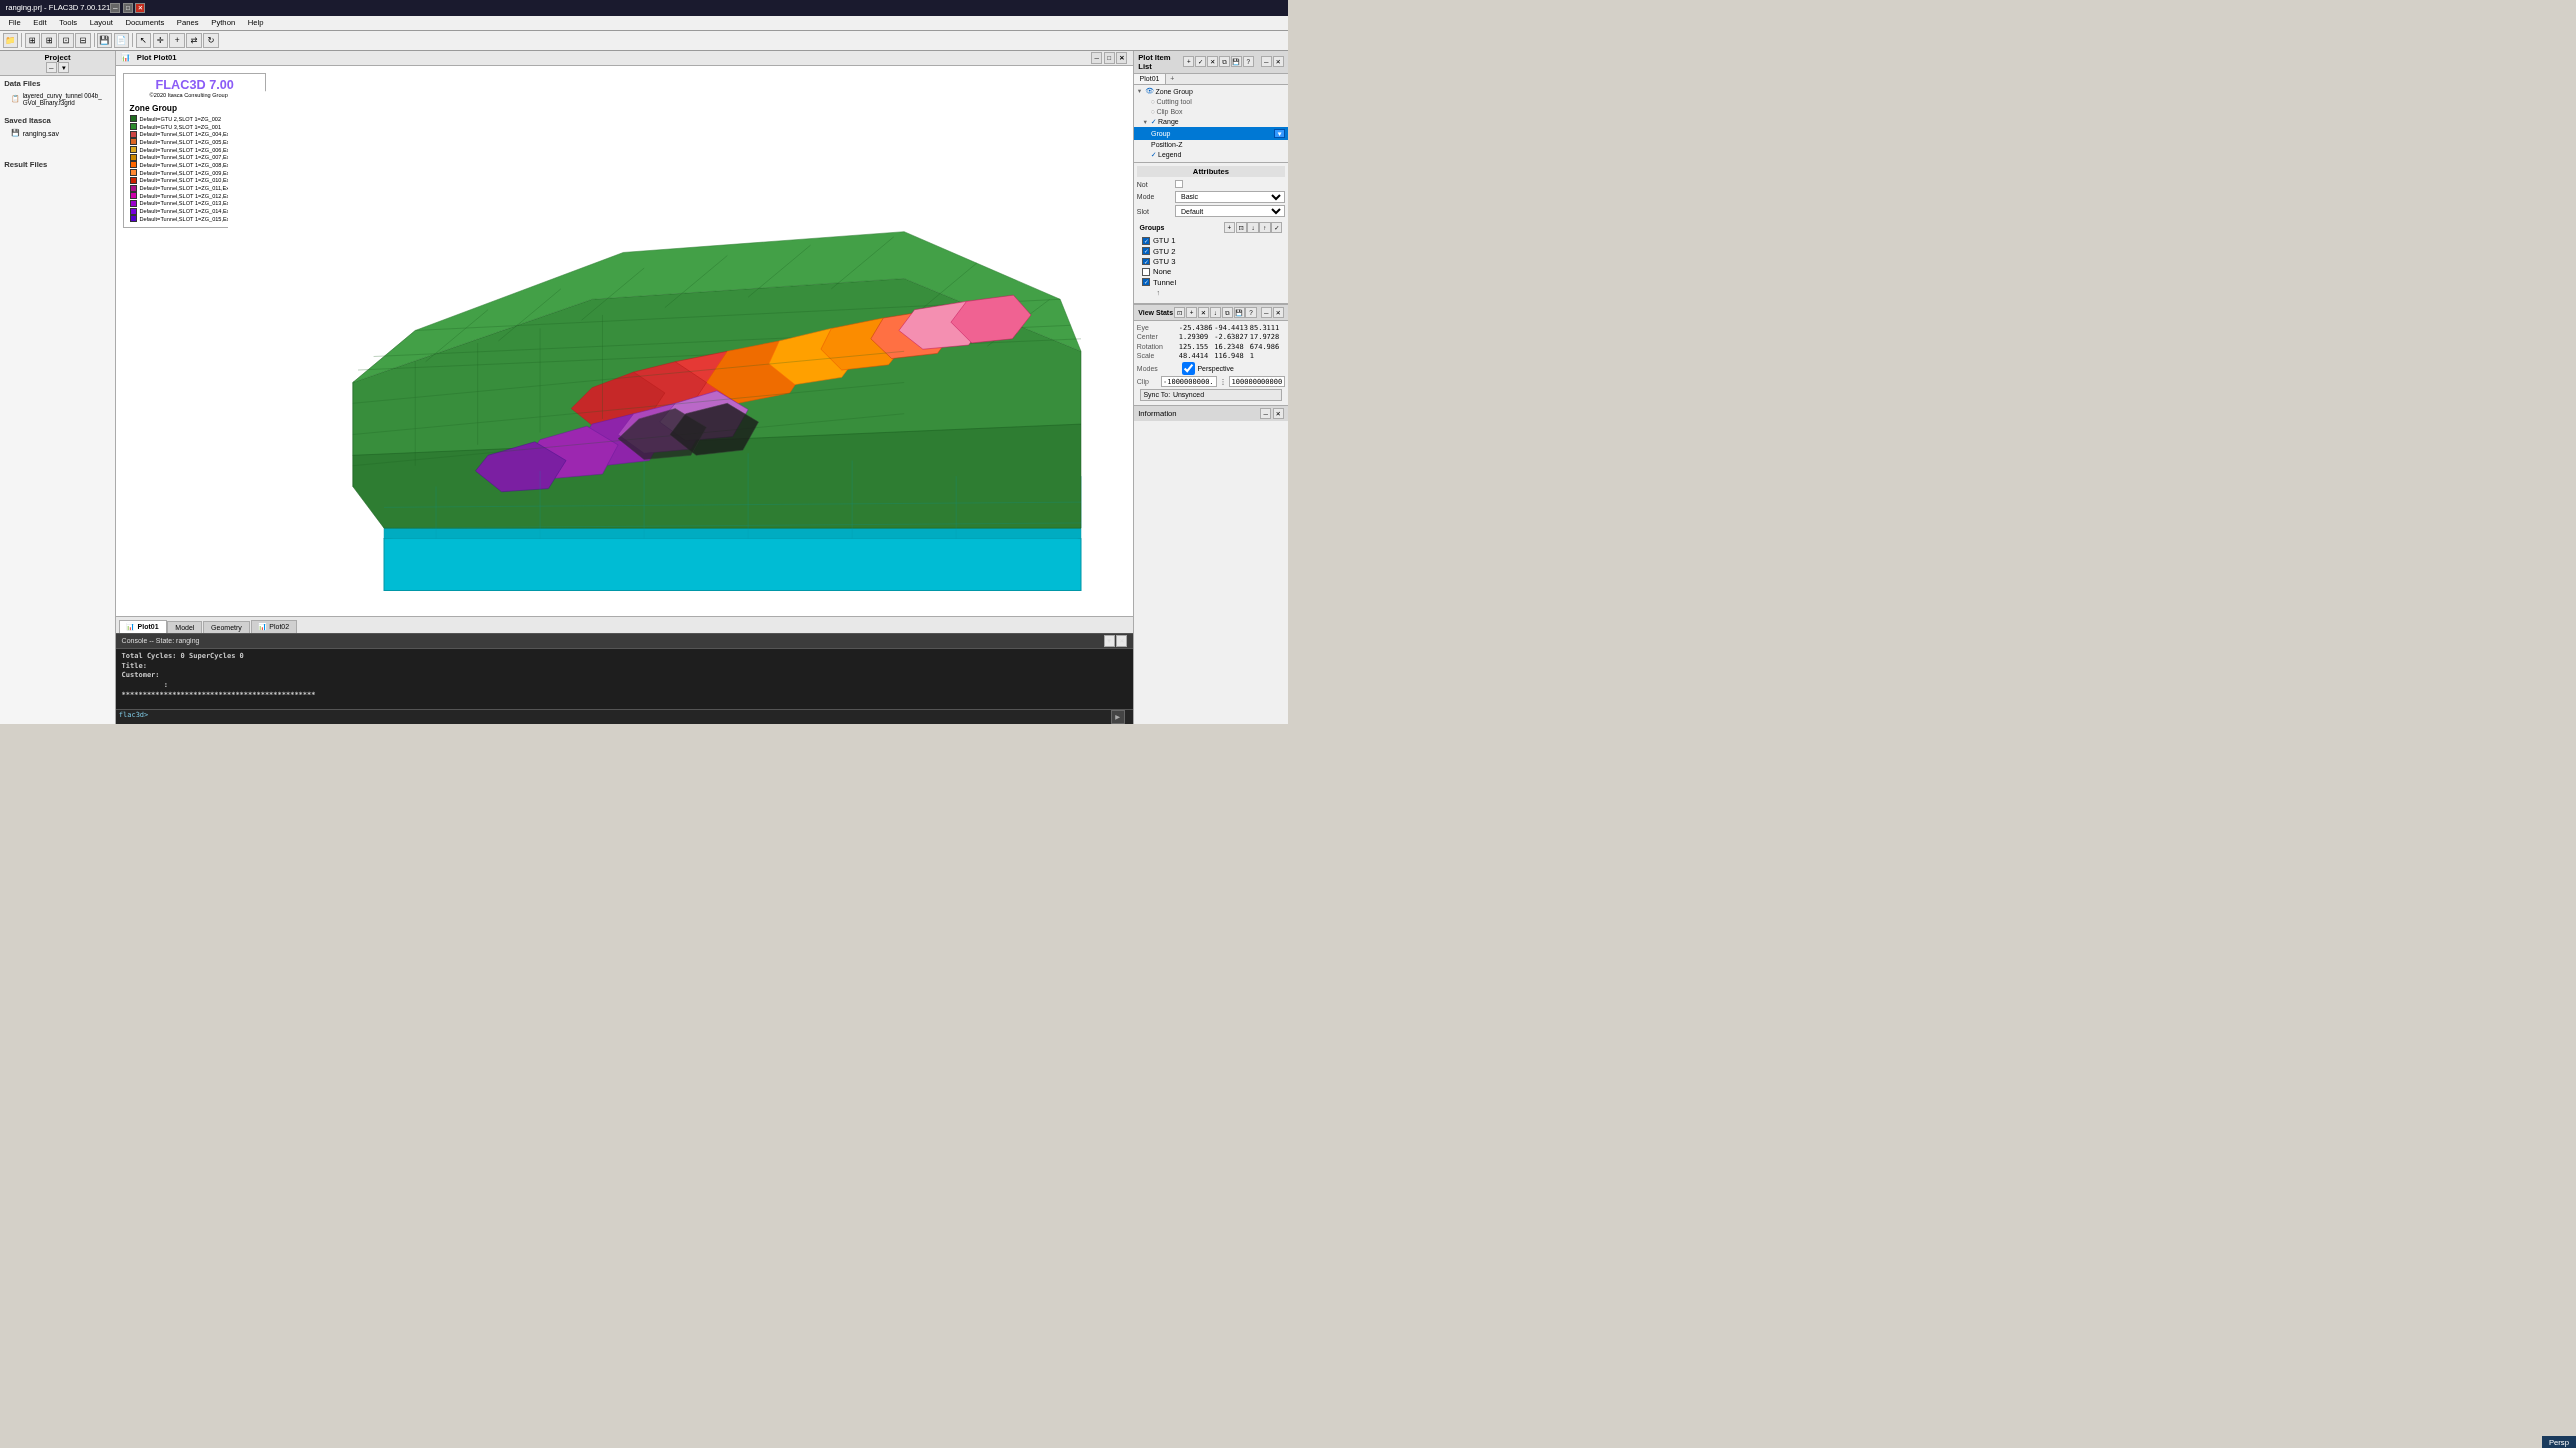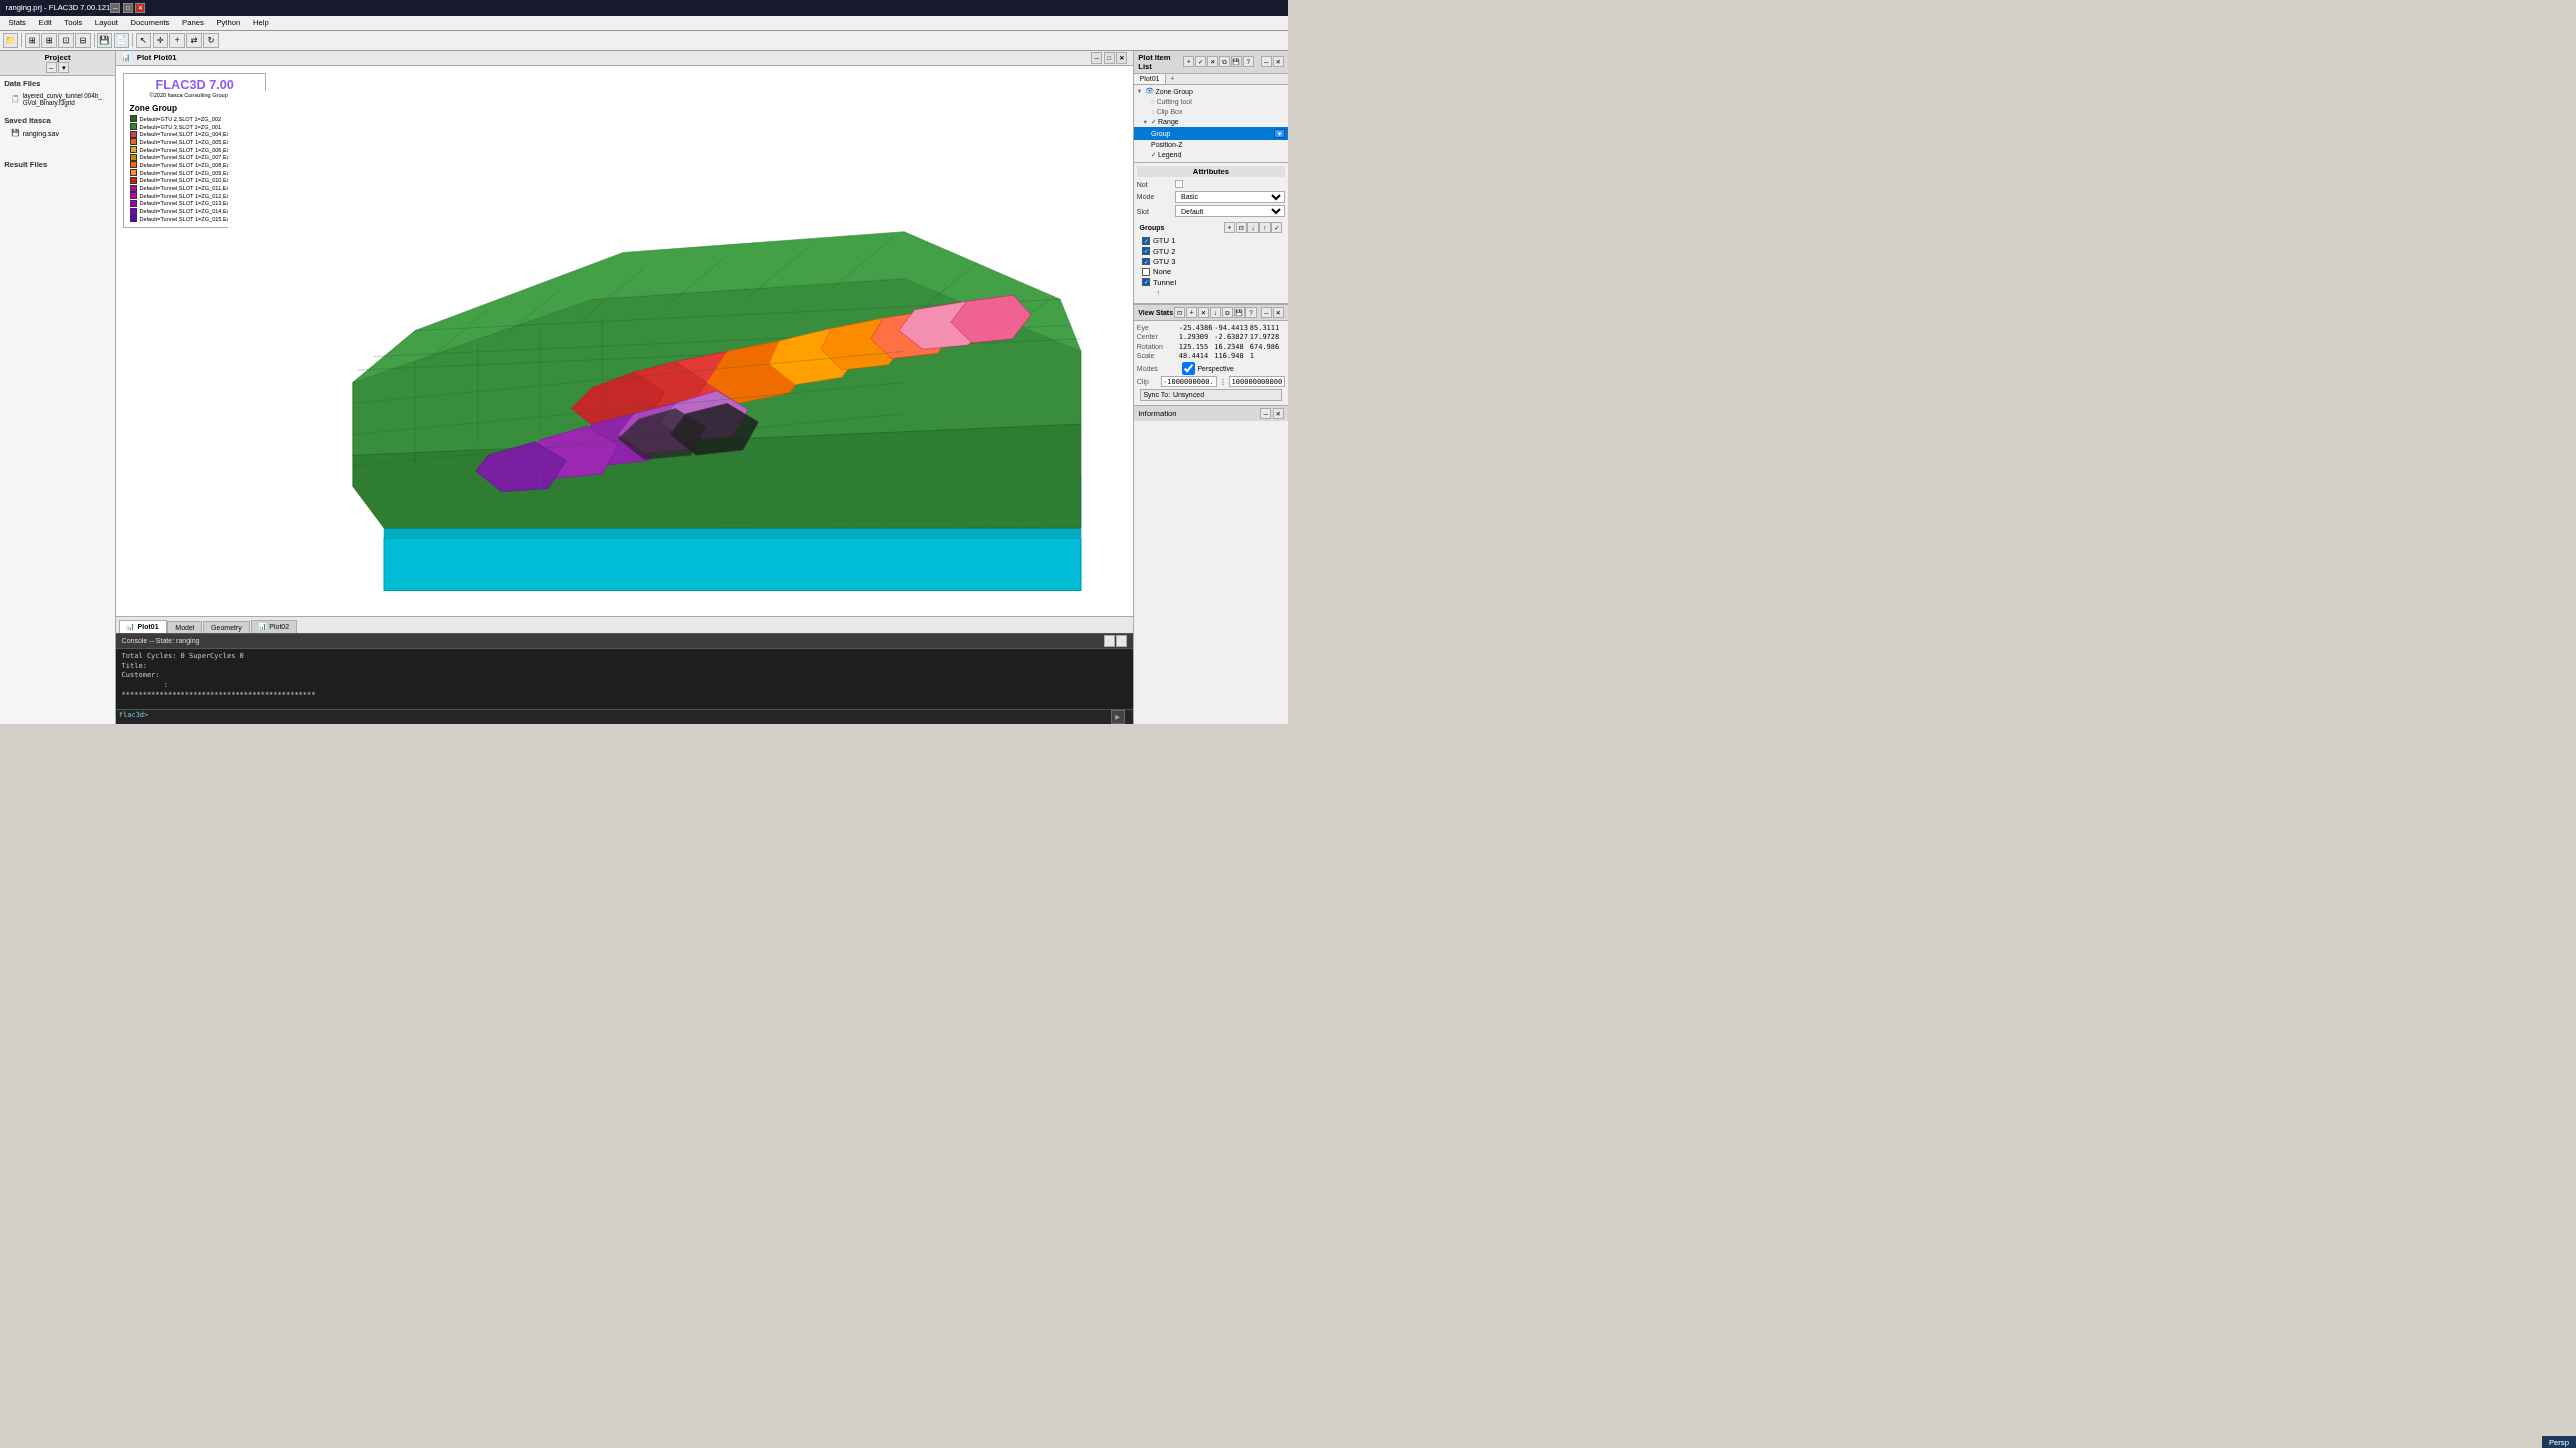--- a/index.html
+++ b/index.html
@@ -246,20 +246,21 @@
     }
     #console-output {
       flex: 1;
       background: #1e1e1e;
       color: #c8c8c8;
       padding: 2.8px 5.6px;
       font-family: monospace;
       font-size: 7px;
       overflow-y: auto;
       line-height: 1.4;
+      font-weight: bold;
     }
     #console-input-row {
       display: flex;
       background: #252525;
       border-top: 0.7px solid #555;
       align-items: flex-start;
     }
     #console-prompt {
       color: #7ec8e3;
       padding: 1.4px 2.8px;
@@ -484,21 +485,21 @@
 <div id="title-bar">
   <span>ranging.prj - FLAC3D 7.00.121</span>
   <div id="title-bar-controls">
     <div class="tb-btn">─</div>
     <div class="tb-btn">□</div>
     <div class="tb-btn" style="background:#c42b1c;">✕</div>
   </div>
 </div>
 
 <div id="menu-bar">
-  <div class="menu-item">Stats</div>
+  <div class="menu-item">File</div>
   <div class="menu-item">Edit</div>
   <div class="menu-item">Tools</div>
   <div class="menu-item">Layout</div>
   <div class="menu-item">Documents</div>
   <div class="menu-item">Panes</div>
   <div class="menu-item">Python</div>
   <div class="menu-item">Help</div>
 </div>
 
 <div id="toolbar">

